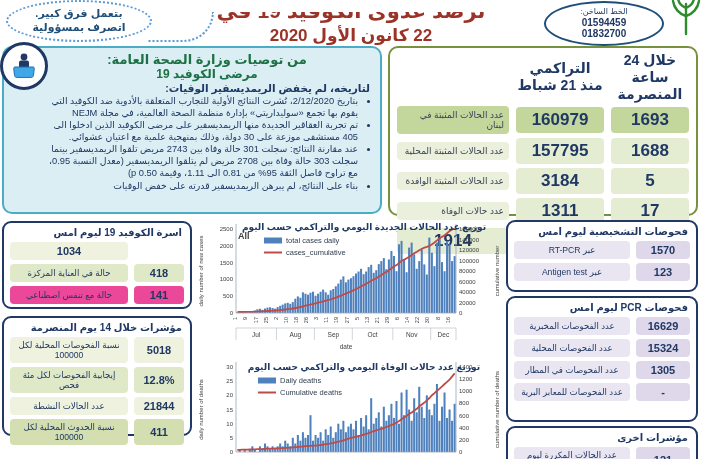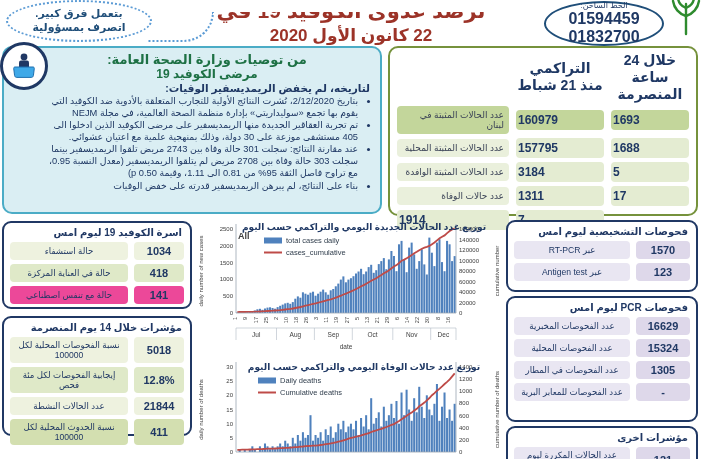--- a/index.html
+++ b/index.html
@@ -11,40 +11,40 @@
           font-size:11px;font-weight:bold;color:#1f4e79;direction:rtl;line-height:1.25;background:#fff;}
   .bubble-tail{position:absolute;left:148px;top:12px;width:64px;height:28px;
           border-bottom:2px dotted #5b9bd5;border-right:2px dotted #5b9bd5;border-radius:0 0 46px 0;}
   .title-wrap{position:absolute;left:196px;top:12px;width:310px;text-align:center;direction:rtl;}
   .title-line1{height:12px;overflow:hidden;}
   .title-line1 span{display:block;margin-top:-13px;font-size:21px;font-weight:bold;color:#9c3328;line-height:24px;}
   .title-date{font-size:17px;font-weight:bold;color:#9c3328;margin-top:1px;}
   .hotline{position:absolute;right:38px;top:1px;width:116px;height:41px;border:2.5px solid #1f4e79;border-radius:50%;
            display:flex;flex-direction:column;align-items:center;justify-content:center;line-height:1.1;background:#fff;}
   .hotline .hl-label{font-size:8px;color:#1f3864;direction:rtl;}
-  .hotline .hl-num{font-size:16px;font-weight:bold;color:#1f3864;}
+  .hotline .hl-num{font-size:10px;font-weight:bold;color:#1f3864;}
   .logo{position:absolute;right:0;top:-6px;width:32px;height:42px;}
   
   .reco{position:absolute;left:2px;top:46px;width:380px;height:168px;border:2px solid #4bacc6;border-radius:10px;
         background:#daeef3;padding:2px 10px 16px 40px;box-sizing:border-box;direction:rtl;overflow:hidden;}
   .reco .h1{font-size:13px;font-weight:bold;color:#1e7145;text-align:center;margin-top:2px;}
   .reco .h2{font-size:12px;font-weight:bold;color:#1e7145;text-align:center;}
   .reco .h3{font-size:10.5px;font-weight:bold;color:#1f3864;text-align:right;margin-top:1px;}
   .reco ul{margin:1px 12px 0 0;padding:0;list-style:disc;}
   .reco li{font-size:9.3px;color:#1f3864;line-height:1.3;text-align:right;}
   .hygiene{position:absolute;left:0px;top:42px;width:42px;height:42px;border:3px solid #1f3864;border-radius:50%;
            background:#fff;z-index:3;display:flex;align-items:center;justify-content:center;}
   .gtable{position:absolute;left:388px;top:46px;width:310px;height:170px;border:2px solid #76923c;border-radius:10px;
           background:#fff;padding:4px 7px;box-sizing:border-box;}
   .ghead,.grow{display:grid;grid-template-columns:1fr 88px 78px;gap:7px;align-items:center;}
   .ghead{margin-bottom:4px;}
   .ghead .gh{font-size:14px;font-weight:bold;color:#1f3864;text-align:center;white-space:pre-line;direction:rtl;line-height:1.2;}
   .grow{margin:4px 0;}
   .glabel{font-size:9px;color:#3a4256;text-align:right;direction:rtl;border-radius:4px;padding:4px 5px;background:#eaf0dc;}
-  .gval{font-size:12px;font-weight:bold;color:#1f3864;text-align:left;border-radius:4px;padding:3px 2px;background:#e4ecd2;}
+  .gval{font-size:17px;font-weight:bold;color:#1f3864;text-align:center;border-radius:4px;padding:3px 2px;background:#e4ecd2;}
   .grow.dark .glabel,.grow.dark .gval{background:#c3d69b;}
   
   .panel{position:absolute;border:2px solid #203864;border-radius:9px;background:#fff;
          padding:3px 6px;box-sizing:border-box;}
   .panel .ptitle{font-size:10px;font-weight:bold;color:#203864;text-align:right;direction:rtl;margin:1px 2px 3px;}
   .prow{display:grid;grid-template-columns:1fr 50px;gap:6px;margin:4px 0;align-items:stretch;}
   .pcell{border-radius:4px;display:flex;align-items:center;justify-content:center;
          font-size:8.6px;color:#203864;direction:rtl;text-align:center;padding:3px 3px;}
   .pval{font-weight:bold;font-size:11px;}
   
@@ -140,21 +140,20 @@
     </div>
     <div class="grow">
       <div class="gval">1914</div>
       <div class="gval">7</div>
     </div>
   </div>
 
   <div class="panel" style="left:2px;top:221px;width:190px;height:88px;">
     <div class="ptitle">اسرة الكوفيد 19 ليوم امس</div>
     <div class="prow g-light">
-      <div class="pcell">حالة استشفاء</div>
       <div class="pcell pval">1034</div>
     </div>
     <div class="prow g-med">
       <div class="pcell">حالة في العناية المركزة</div>
       <div class="pcell pval">418</div>
     </div>
     <div class="prow g-dark">
       <div class="pcell">حالة مع تنفس اصطناعي</div>
       <div class="pcell pval">141</div>
     </div>

